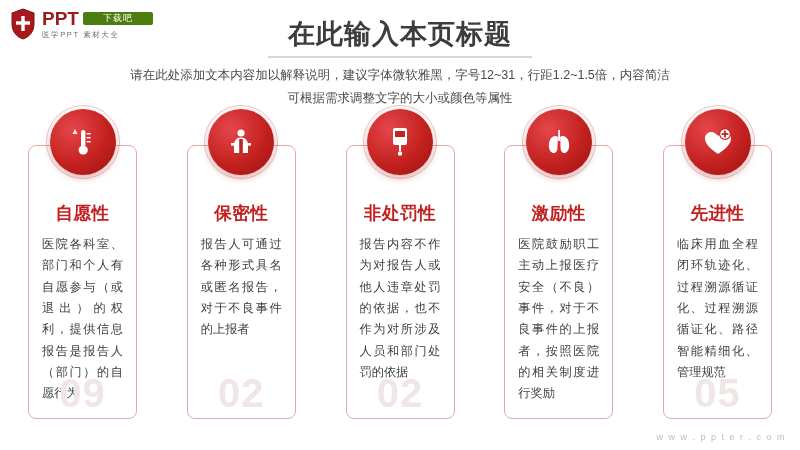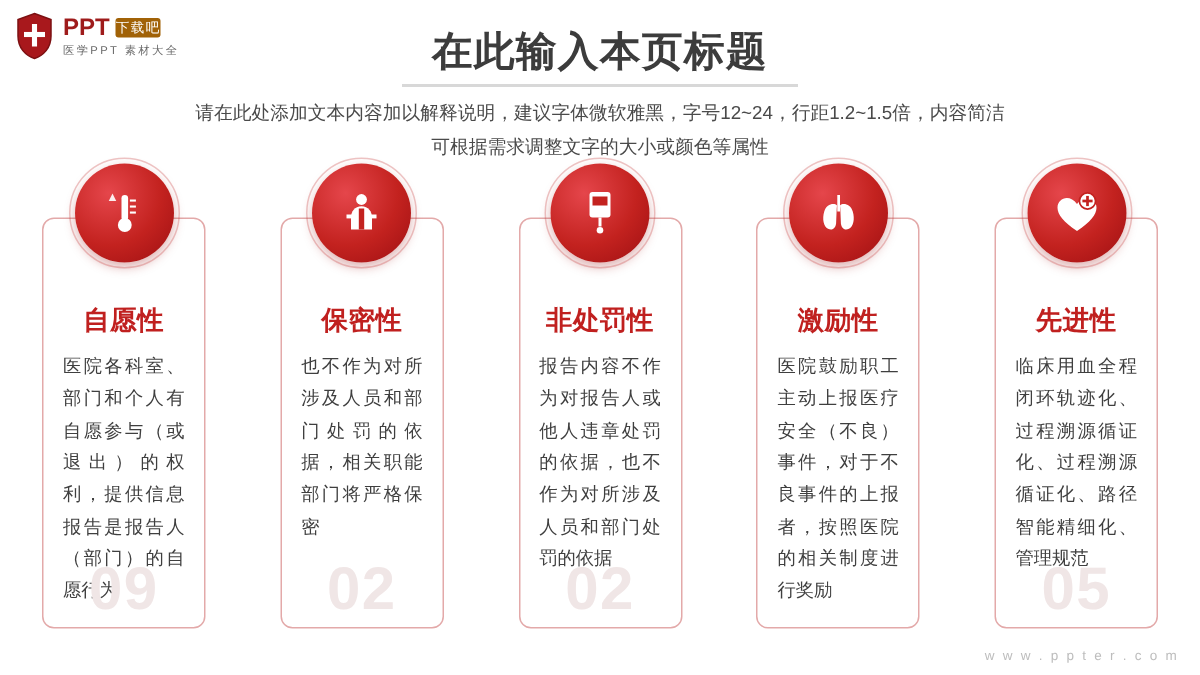--- a/index.html
+++ b/index.html
@@ -36,31 +36,31 @@
     flex-direction: column;
     justify-content: center;
     line-height: 1;
   }
   .logo-top {
     display: flex;
     align-items: center;
     gap: 4px;
   }
   .logo-ppt {
-    font-size: 16px;
+    font-size: 19px;
     font-weight: bold;
     color: #9e1b1b;
     letter-spacing: 0px;
     font-family: "Liberation Sans", sans-serif;
   }
   .logo-badge {
-    background: #a16207;
+    background: #4d7c0f;
     color: #fff;
     font-size: 9px;
-    padding: 2px 0;
+    padding: 2px 20px;
     border-radius: 2px;
     letter-spacing: 1px;
   }
   .logo-sub {
     font-size: 7.5px;
     color: #6a6a6a;
     letter-spacing: 1.6px;
     margin-top: 3px;
   }
 
@@ -194,21 +194,21 @@
       <span class="logo-ppt">PPT</span>
       <span class="logo-badge">下载吧</span>
     </div>
     <div class="logo-sub">医学PPT 素材大全</div>
   </div>
 </div>
 
 <div class="title">在此输入本页标题</div>
 <div class="title-underline"></div>
 <div class="subtitle">
-  <div>请在此处添加文本内容加以解释说明，建议字体微软雅黑，字号12~24，行距1.2~1.5倍，内容简洁</div>
+  <div>请在此处添加文本内容加以解释说明，建议字体微软雅黑，字号12~31，行距1.2~1.5倍，内容简洁</div>
   <div>可根据需求调整文字的大小或颜色等属性</div>
 </div>
 
 <div class="cards">
 
   <div class="card">
     <div class="icon-wrap">
       <svg width="30" height="32" viewBox="0 0 30 32">
         <rect x="13" y="4" width="4.4" height="17" rx="2.2" fill="#ffffff"></rect>
         <circle cx="15.2" cy="24" r="4.6" fill="#ffffff"></circle>
@@ -227,21 +227,21 @@
     <div class="icon-wrap">
       <svg width="32" height="32" viewBox="0 0 32 32">
         <circle cx="16" cy="7" r="3.6" fill="#ffffff"></circle>
         <path d="M16 11.5 C11.5 11.5 9 15 9 19 L9 27 L23 27 L23 19 C23 15 20.5 11.5 16 11.5 Z" fill="#ffffff"></path>
         <rect x="14.2" y="13" width="3.6" height="14" fill="#c3221f"></rect>
         <rect x="6" y="17" width="4" height="2.6" fill="#ffffff"></rect>
         <rect x="22" y="17" width="4" height="2.6" fill="#ffffff"></rect>
       </svg>
     </div>
     <div class="card-title">保密性</div>
-    <div class="card-body">也不作为对所涉及人员和部门处罚的依据，相关职能部门将严格保密</div>
+    <div class="card-body">报告人可通过各种形式具名或匿名报告，对于不良事件的上报者</div>
     <div class="card-num">02</div>
   </div>
 
   <div class="card">
     <div class="icon-wrap">
       <svg width="28" height="34" viewBox="0 0 28 34">
         <rect x="7" y="3" width="14" height="17" rx="2" fill="#ffffff"></rect>
         <rect x="9" y="6" width="10" height="6" fill="#c3221f"></rect>
         <rect x="13" y="20" width="2" height="6" fill="#ffffff"></rect>
         <circle cx="14" cy="28.5" r="2.2" fill="#ffffff"></circle>

